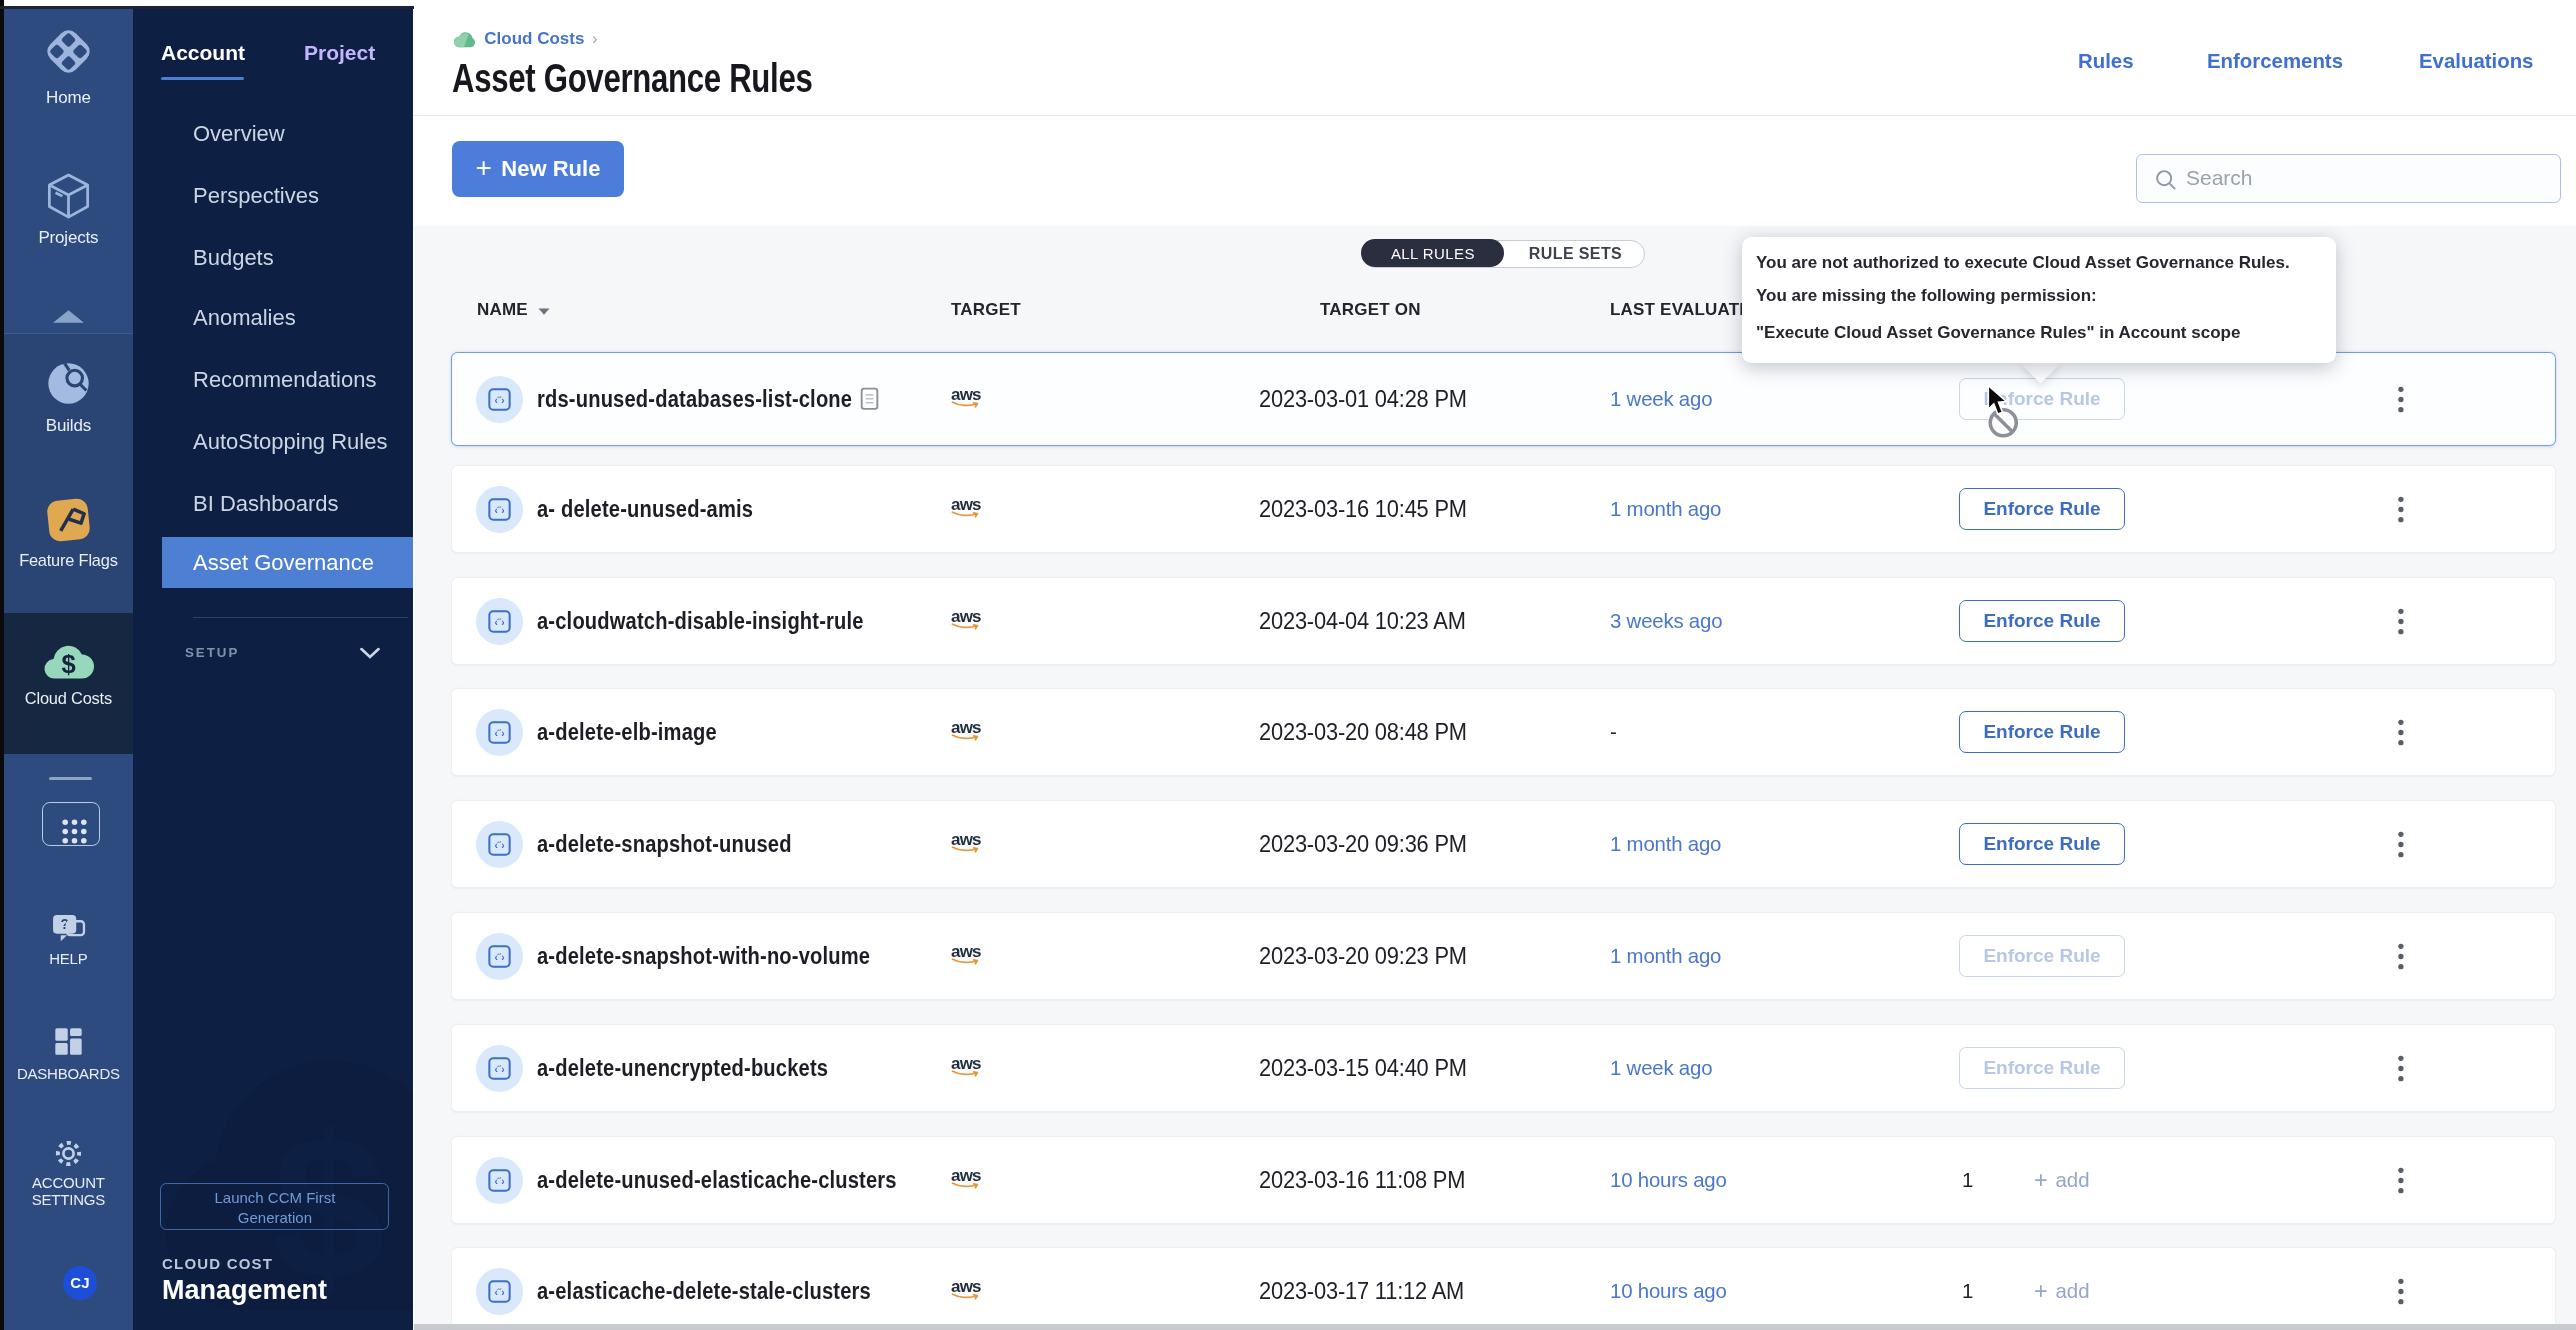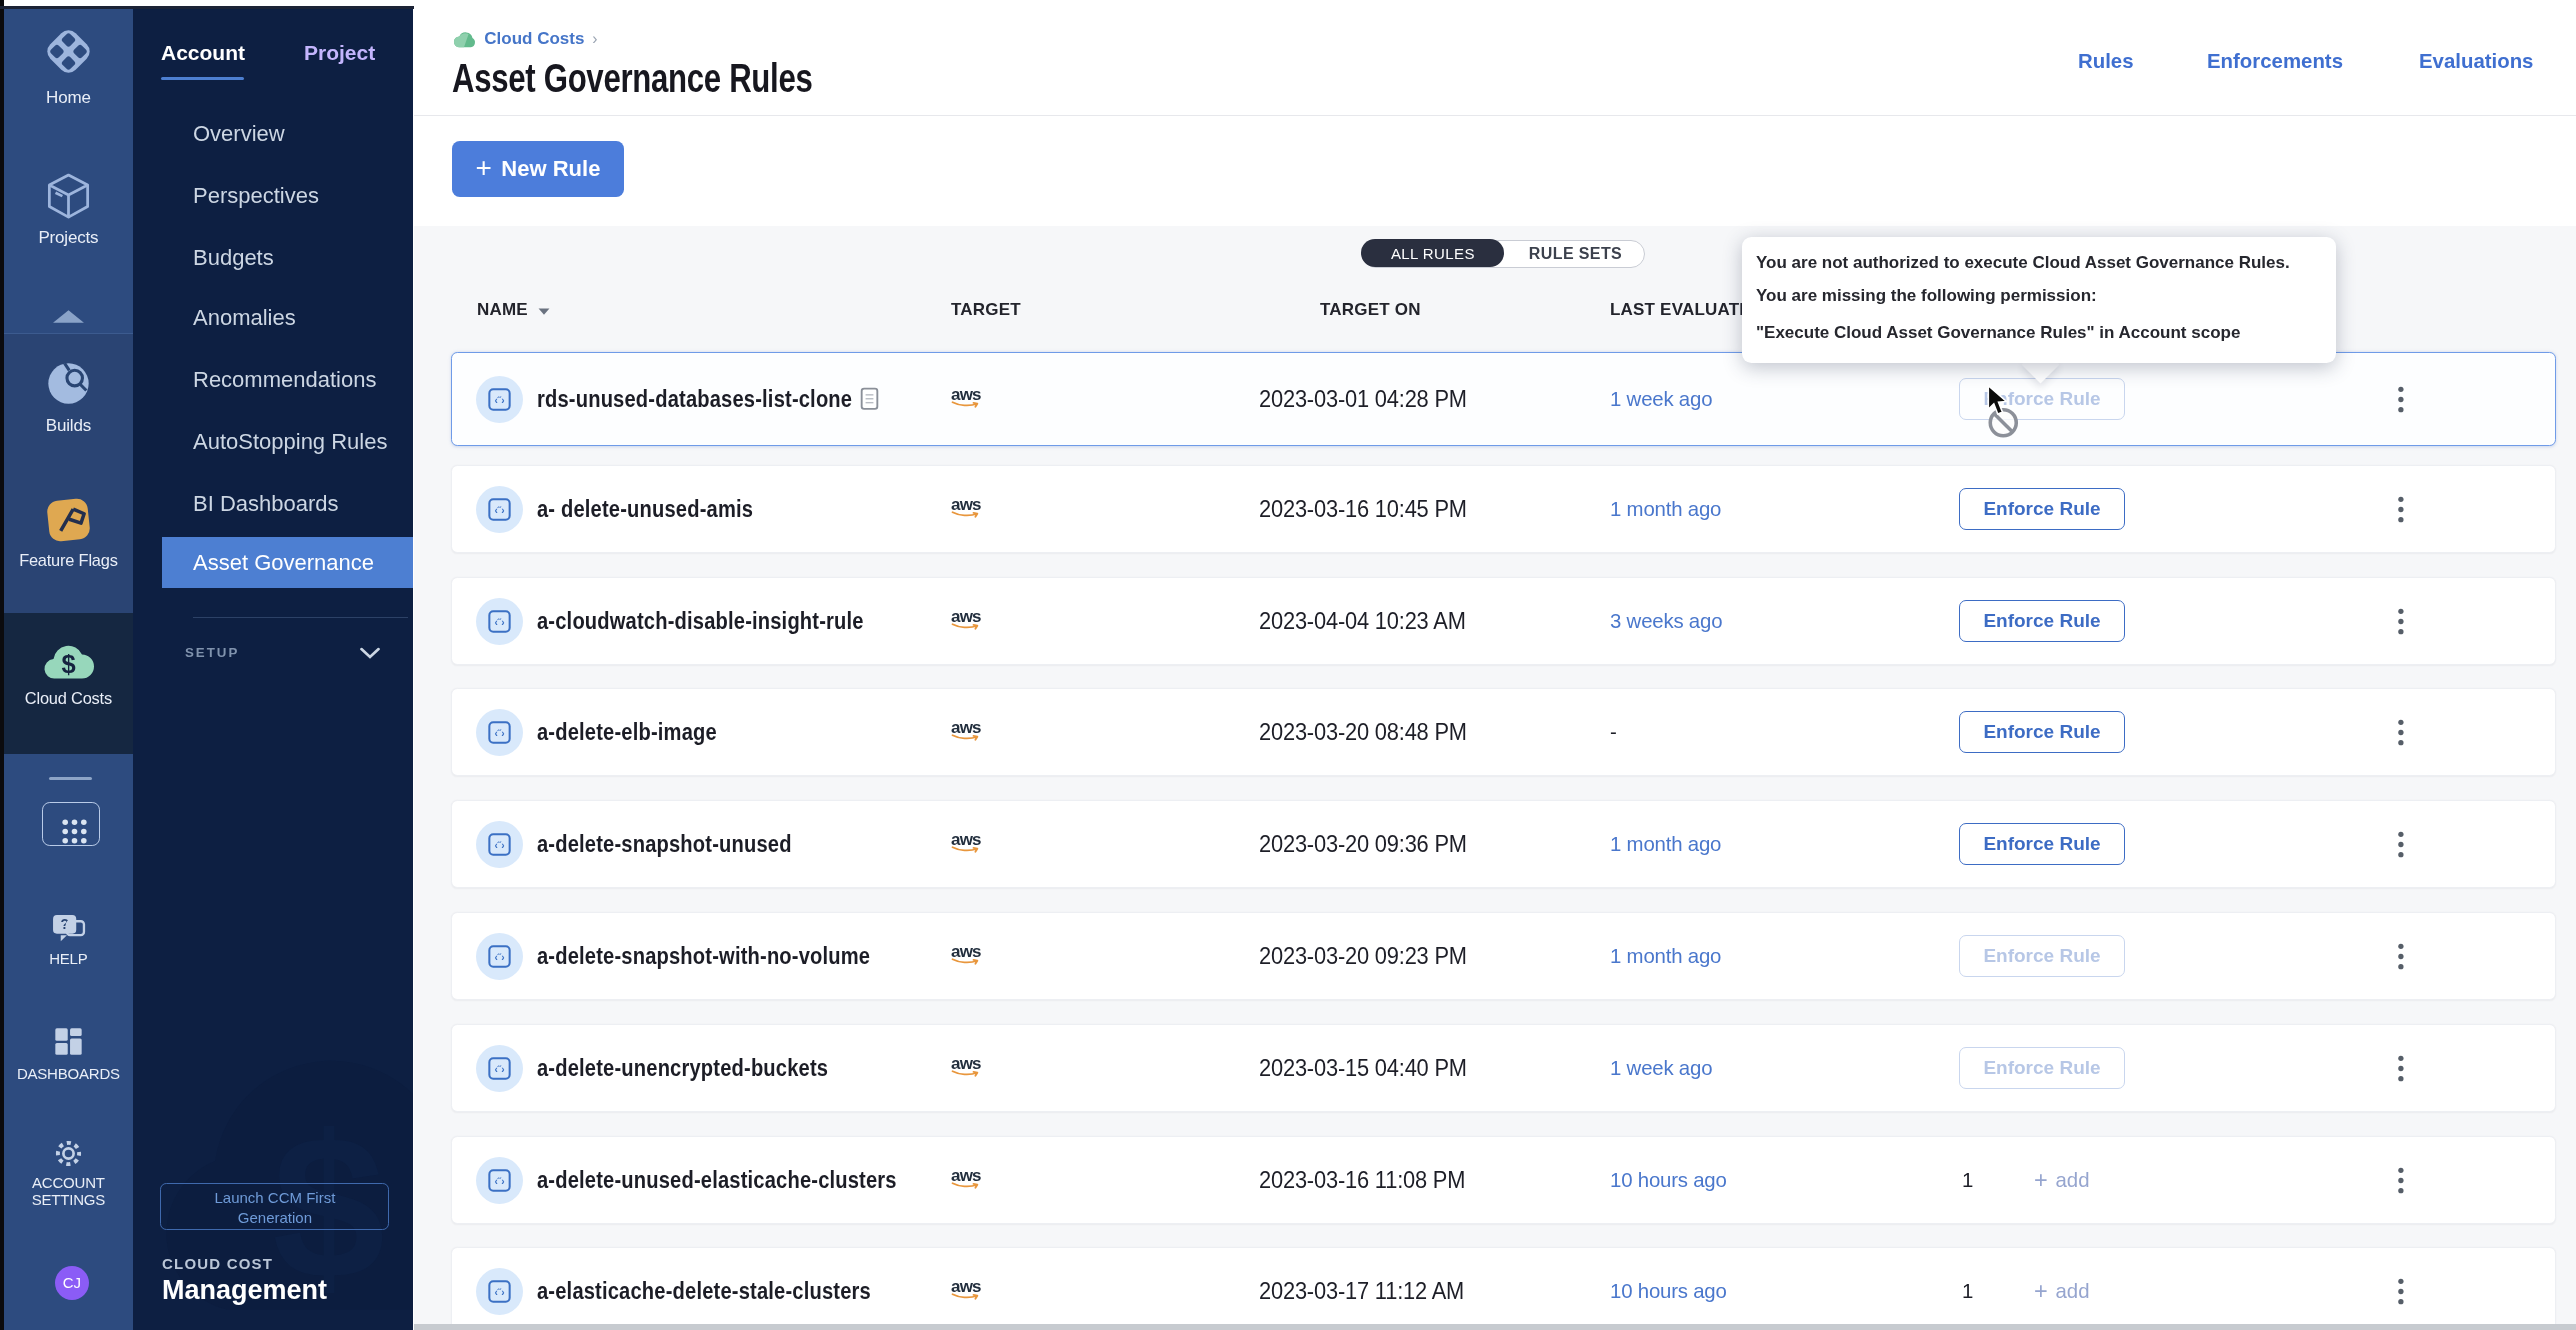--- a/index.html
+++ b/index.html
@@ -9,21 +9,21 @@
 #rail{left:3.9px;top:8.6px;width:129px;height:1322px;background:#2d4b7f}
 #nav{left:133px;top:8.6px;width:280px;height:1322px;background:#0d1f42}
 #main{left:414px;top:0;width:2162px;height:1331px;background:#fff}
 
 .rlab{width:129px;text-align:center;color:#e9eef7;font-weight:400;letter-spacing:-0.2px}
 .ric{left:0;width:129px;display:flex;justify-content:center}
 #ccblock{left:0;top:604px;width:129px;height:141px;background:#152741}
 .raildiv{left:0;top:324px;width:129px;height:0.8px;background:#3c5b8f}
 #dash{left:45px;top:768px;width:43px;height:3.9px;border-radius:2.3px;background:#8da4c6}
 #gridbtn{left:38px;top:793px;width:58px;height:44px;border:1.6px solid #b9cbe8;border-radius:7.8px}
-#avatar{left:51px;top:1257px;width:34px;height:34px;border-radius:50%;background:#8b5cf6;color:#fff;font-weight:400;font-size:15px;display:flex;align-items:center;justify-content:center}
+#avatar{left:59px;top:1257px;width:34px;height:34px;border-radius:50%;background:#1d4ed8;color:#fff;font-weight:700;font-size:15px;display:flex;align-items:center;justify-content:center}
 
 .tab{font-size:21px;font-weight:700}
 #acctab{left:28px;top:32px;color:#fff}
 #acctund{left:28px;top:68px;width:83px;height:3.9px;background:#4d7fd0;border-radius:1.6px}
 #projtab{left:171px;top:32px;color:#c4b5fd;font-weight:700}
 .mitem{left:60px;color:#ccd6e3;font-size:22px}
 #aghl{left:29px;top:528px;width:251px;height:51px;background:#4d7fd2}
 #aghl span{position:absolute;left:31px;top:13.3px;color:#fff;font-size:22px;font-weight:400}
 #navdiv{left:60px;top:608px;width:215px;height:0.8px;background:#2c4166}
 #setup{left:52px;top:636px;color:#8093ad;font-size:13.3px;font-weight:700;letter-spacing:2px}
@@ -82,20 +82,27 @@
   </div>
   <div class="ab" id="title">Asset Governance Rules</div>
   <div class="ab navlink" style="left:1664px">Rules</div>
   <div class="ab navlink" style="left:1793px">Enforcements</div>
   <div class="ab navlink" style="left:2005px">Evaluations</div>
   <div class="ab hdiv" style="top:115px"></div>
   <div class="ab" id="newrule">
         <span class="p">+</span>
         <span>New Rule</span>
       </div>
+  <div class="ab" id="search">
+    <svg style="position:absolute;left:17px;top:12.5px" width="23.5" height="23.5" viewBox="0 0 30 30">
+          <circle cx="13" cy="13" r="9" fill="none" stroke="#8d98a5" stroke-width="2.5"></circle>
+          <line x1="20" y1="20" x2="27" y2="27" stroke="#8d98a5" stroke-width="2.5"></line>
+        </svg>
+    <span>Search</span>
+  </div>
   <div class="ab hdiv" style="top:226px"></div>
   <div class="ab" id="content"></div>
   <div class="ab" id="toggle">
         <div class="ab" id="togdark">ALL RULES</div>
         <div class="ab" id="toglight">RULE SETS</div>
       </div>
   <div class="ab th" style="left:63px">NAME</div>
   <svg class="ab" style="left:123px;top:307px" width="14" height="9.4" viewBox="0 0 18 12">
         <path d="M2 2 L16 2 L9 10 Z" fill="#6a7280"></path>
       </svg>

